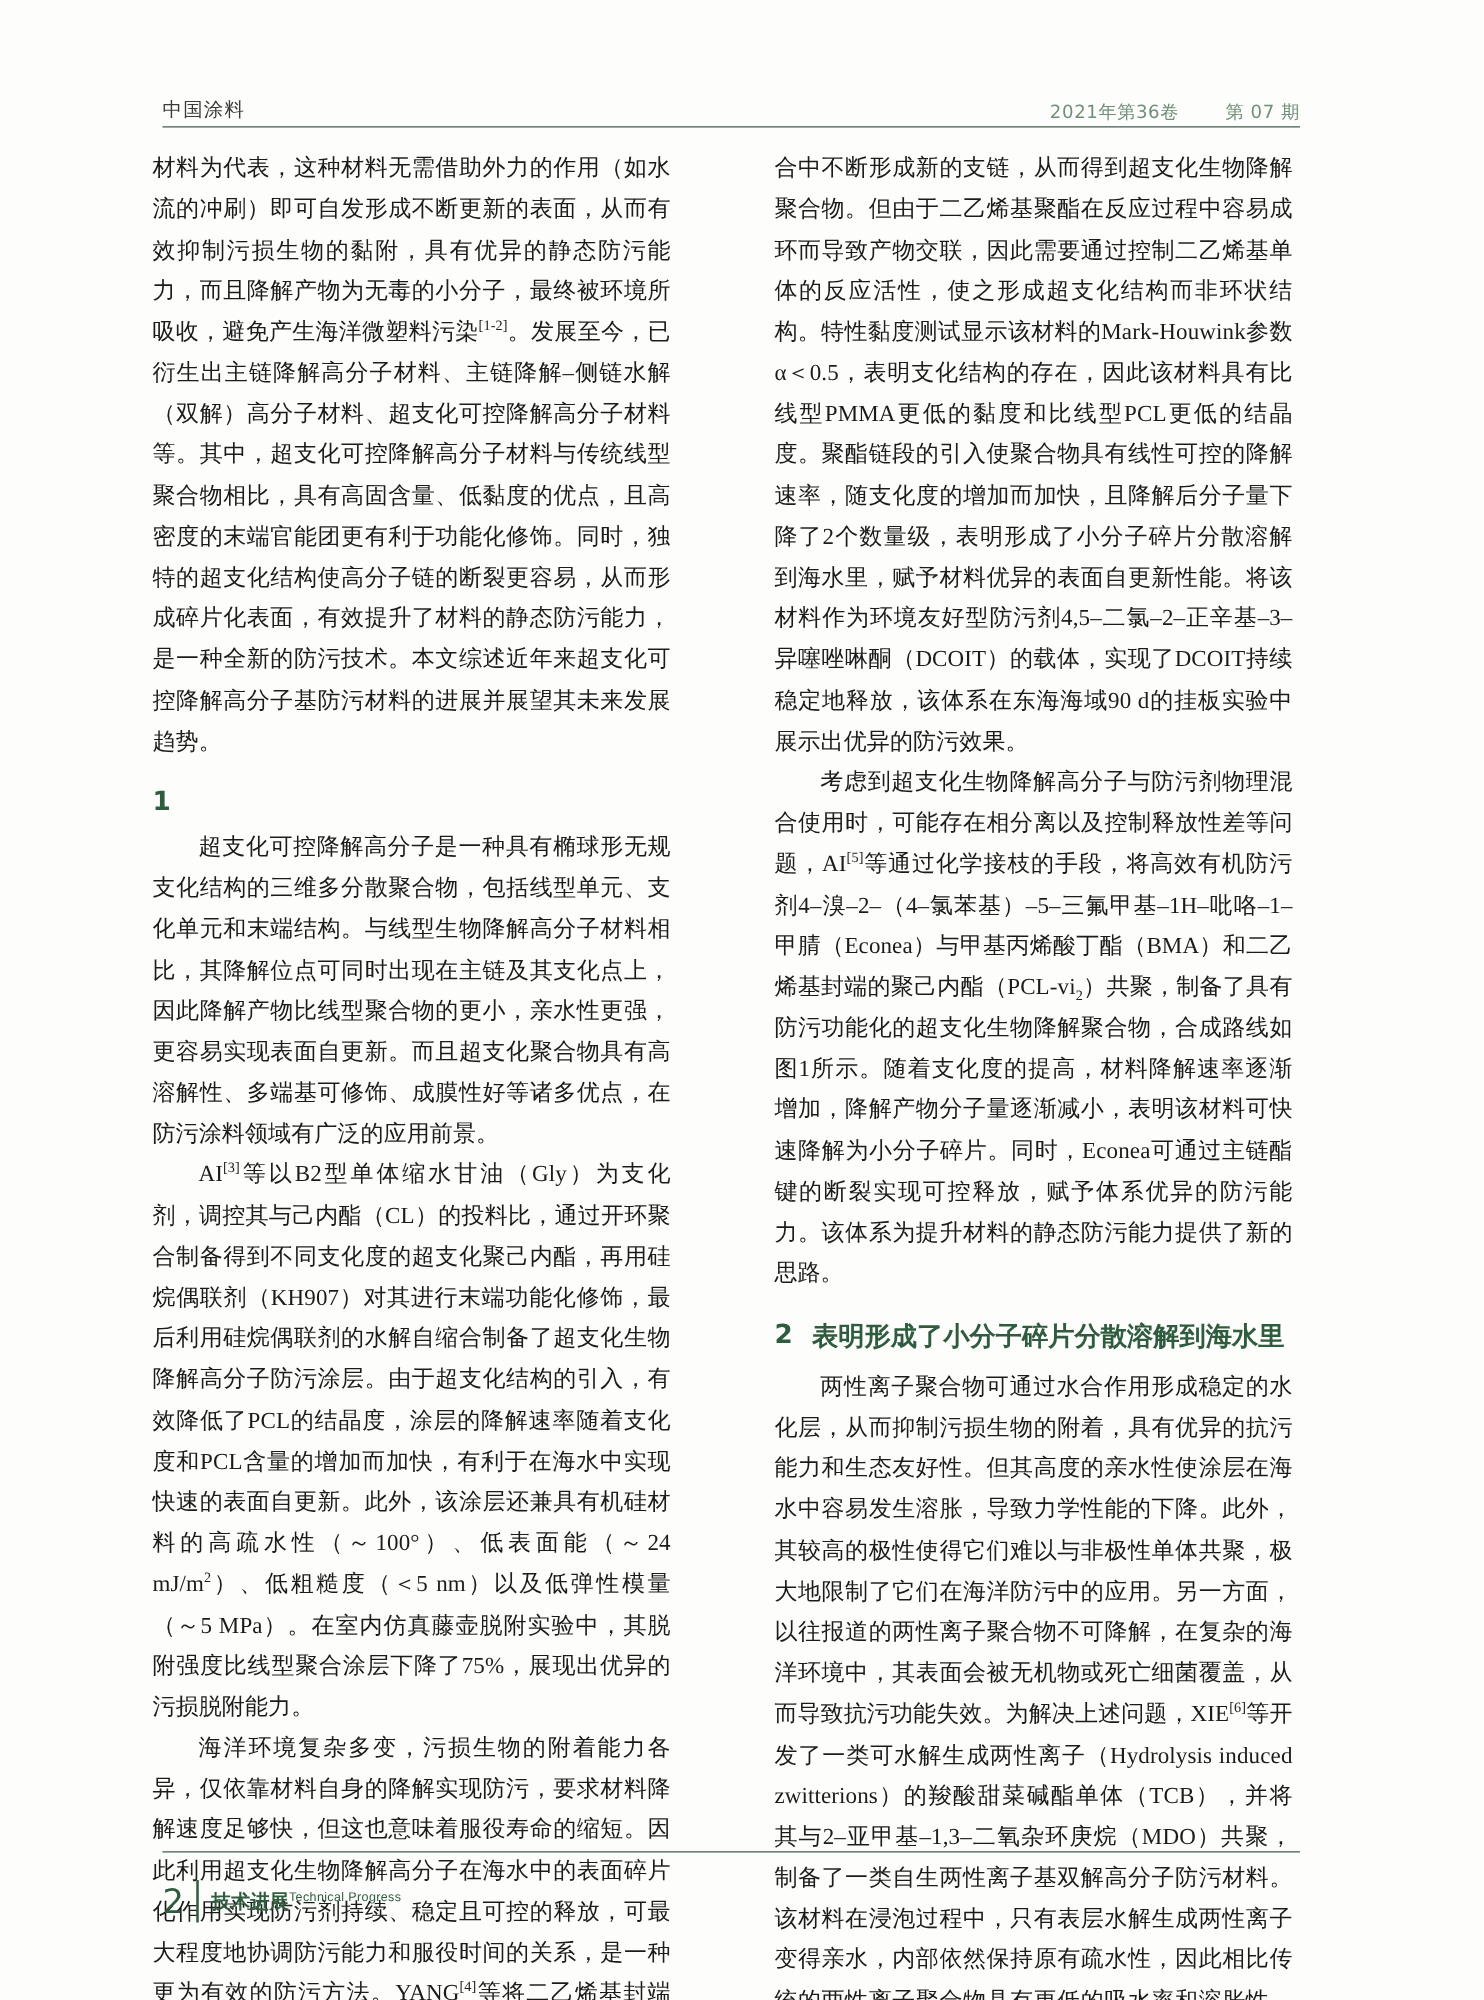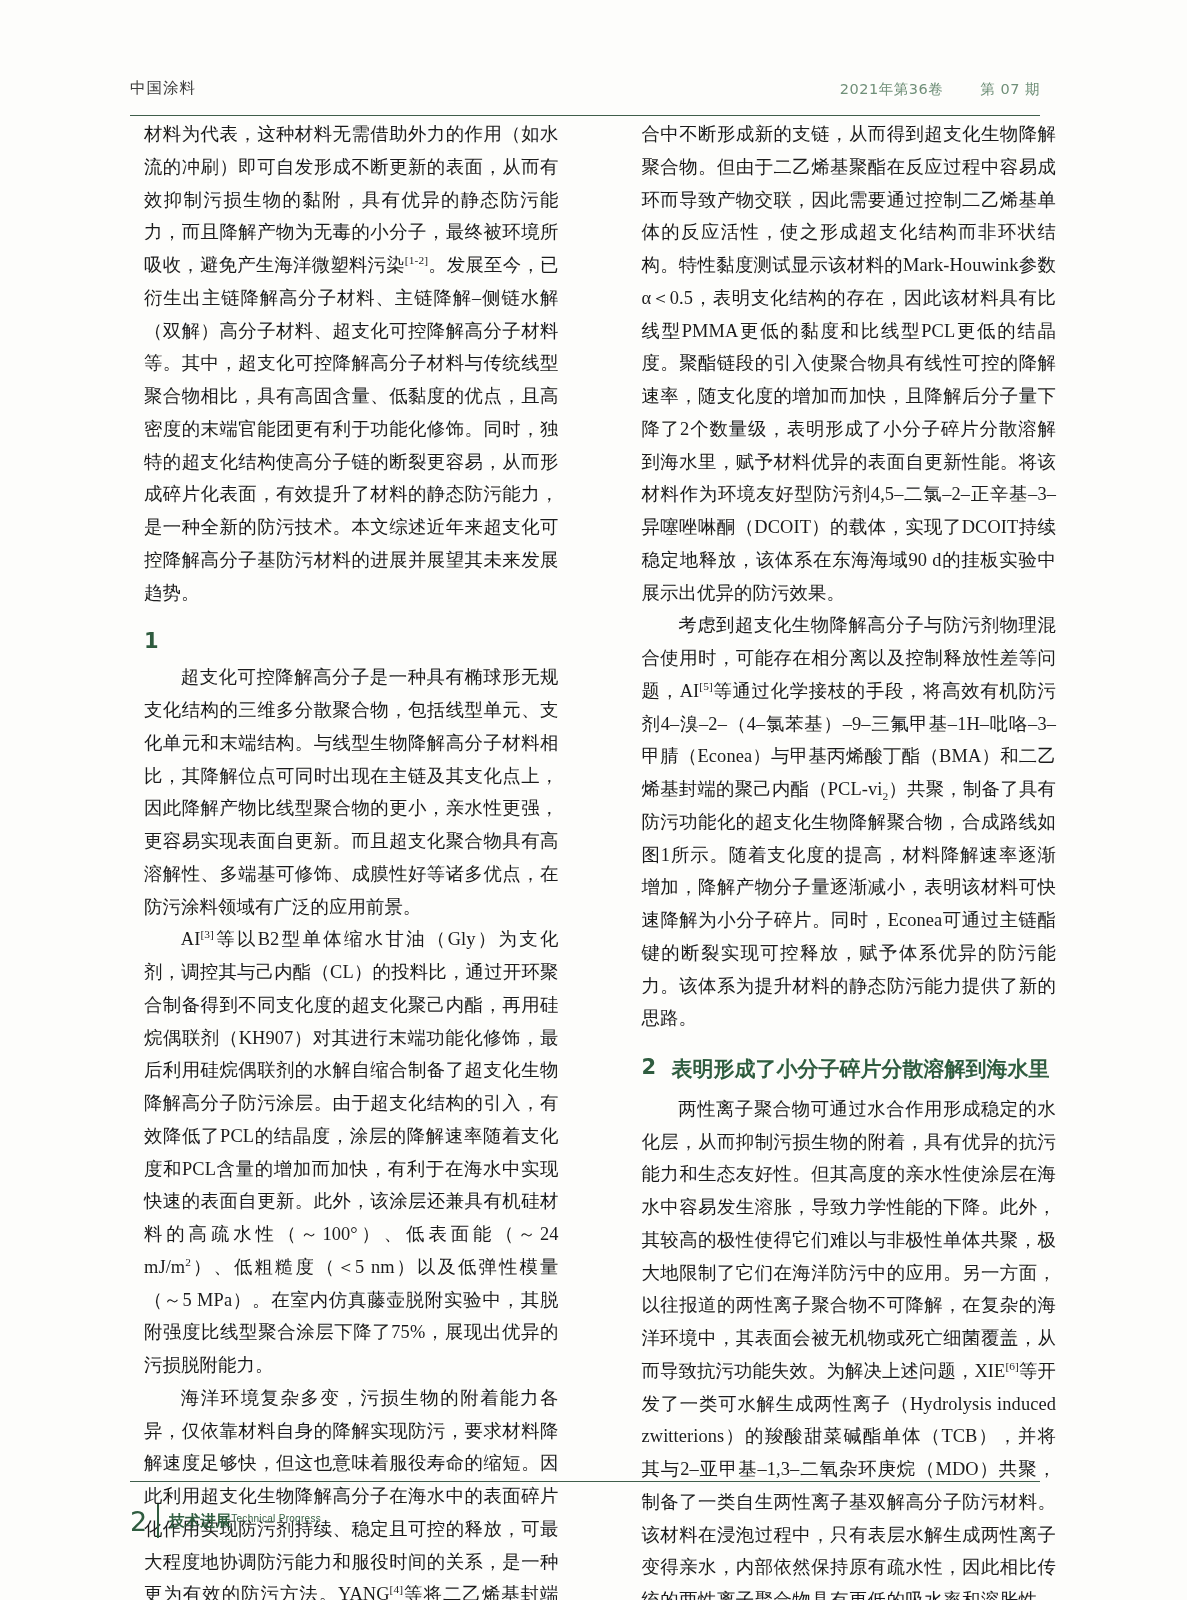--- a/index.html
+++ b/index.html
@@ -17,41 +17,41 @@
   }
   
   .header {
     position: absolute;
     left: 130px;
     top: 78px;
     width: 910px;
     display: flex;
     align-items: flex-end;
     justify-content: space-between;
-    padding-bottom: 16px;
+    padding-bottom: 2px;
     border-bottom: 1.5px solid #3f5e4a;
   }
   .header-left {
     font-size: 15.5px;
     color: #3b3b3b;
     letter-spacing: 1px;
     font-family: "DejaVu Sans", sans-serif;
   }
   .header-right {
     font-size: 14.5px;
     color: #6f8f78;
     letter-spacing: 0.5px;
     font-family: "DejaVu Sans", sans-serif;
   }
   .header-right .vol { margin-right: 32px; }
 
   
   .columns {
     position: absolute;
-    left: 144px;
+    left: 122px;
     top: 118px;
     width: 912px;
     height: 1330px;
     display: flex;
     gap: 83px;
   }
   .col {
     width: 430px;
   }
   p.body {
@@ -175,21 +175,21 @@
       <p class="body indent"><span class="lat">AI</span><sup>[3]</sup><span>等以B2型单体缩水甘油（Gly）为支化剂，调控其与己内酯（CL）的投料比，通过开环聚合制备得到不同支化度的超支化聚己内酯，再用硅烷偶联剂（KH907）对其进行末端功能化修饰，最后利用硅烷偶联剂的水解自缩合制备了超支化生物降解高分子防污涂层。由于超支化结构的引入，有效降低了PCL的结晶度，涂层的降解速率随着支化度和PCL含量的增加而加快，有利于在海水中实现快速的表面自更新。此外，该涂层还兼具有机硅材料的高疏水性（～100°）、低表面能（～24 mJ/m</span><sup>2</sup><span>）、低粗糙度（＜5 nm）以及低弹性模量（～5 MPa）。在室内仿真藤壶脱附实验中，其脱附强度比线型聚合涂层下降了75%，展现出优异的污损脱附能力。</span></p>
 
       <p class="body indent"><span>海洋环境复杂多变，污损生物的附着能力各异，仅依靠材料自身的降解实现防污，要求材料降解速度足够快，但这也意味着服役寿命的缩短。因此利用超支化生物降解高分子在海水中的表面碎片化作用实现防污剂持续、稳定且可控的释放，可最大程度地协调防污能力和服役时间的关系，是一种更为有效的防污方法。YANG</span><sup>[4]</sup><span>等将二乙烯基封端的聚己内酯（PCL-vi</span><sub>2</sub><span>）作为支化桥梁嵌入聚甲基丙烯酸甲酯（PMMA）主链中，这种二乙烯基单体可在与丙烯酸酯类单体的聚</span></p>
 
     </div>
 
     <div class="col">
 
       <p class="body">合中不断形成新的支链，从而得到超支化生物降解聚合物。但由于二乙烯基聚酯在反应过程中容易成环而导致产物交联，因此需要通过控制二乙烯基单体的反应活性，使之形成超支化结构而非环状结构。特性黏度测试显示该材料的Mark-Houwink参数α＜0.5，表明支化结构的存在，因此该材料具有比线型PMMA更低的黏度和比线型PCL更低的结晶度。聚酯链段的引入使聚合物具有线性可控的降解速率，随支化度的增加而加快，且降解后分子量下降了2个数量级，表明形成了小分子碎片分散溶解到海水里，赋予材料优异的表面自更新性能。将该材料作为环境友好型防污剂4,5–二氯–2–正辛基–3–异噻唑啉酮（DCOIT）的载体，实现了DCOIT持续稳定地释放，该体系在东海海域90 d的挂板实验中展示出优异的防污效果。</p>
 
-      <p class="body indent"><span>考虑到超支化生物降解高分子与防污剂物理混合使用时，可能存在相分离以及控制释放性差等问题，AI</span><sup>[5]</sup><span>等通过化学接枝的手段，将高效有机防污剂4–溴–2–（4–氯苯基）–9–三氟甲基–1H–吡咯–3–甲腈（Econea）与甲基丙烯酸丁酯（BMA）和二乙烯基封端的聚己内酯（PCL-vi</span><sub>2</sub><span>）共聚，制备了具有防污功能化的超支化生物降解聚合物，合成路线如图1所示。随着支化度的提高，材料降解速率逐渐增加，降解产物分子量逐渐减小，表明该材料可快速降解为小分子碎片。同时，Econea可通过主链酯键的断裂实现可控释放，赋予体系优异的防污能力。该体系为提升材料的静态防污能力提供了新的思路。</span></p>
+      <p class="body indent"><span>考虑到超支化生物降解高分子与防污剂物理混合使用时，可能存在相分离以及控制释放性差等问题，AI</span><sup>[5]</sup><span>等通过化学接枝的手段，将高效有机防污剂4–溴–2–（4–氯苯基）–5–三氟甲基–1H–吡咯–1–甲腈（Econea）与甲基丙烯酸丁酯（BMA）和二乙烯基封端的聚己内酯（PCL-vi</span><sub>2</sub><span>）共聚，制备了具有防污功能化的超支化生物降解聚合物，合成路线如图1所示。随着支化度的提高，材料降解速率逐渐增加，降解产物分子量逐渐减小，表明该材料可快速降解为小分子碎片。同时，Econea可通过主链酯键的断裂实现可控释放，赋予体系优异的防污能力。该体系为提升材料的静态防污能力提供了新的思路。</span></p>
 
       <div class="sec-head">
         <div class="sec-num">2</div>
         <div class="sec-title">表明形成了小分子碎片分散溶解到海水里</div>
       </div>
 
       <p class="body indent"><span>两性离子聚合物可通过水合作用形成稳定的水化层，从而抑制污损生物的附着，具有优异的抗污能力和生态友好性。但其高度的亲水性使涂层在海水中容易发生溶胀，导致力学性能的下降。此外，其较高的极性使得它们难以与非极性单体共聚，极大地限制了它们在海洋防污中的应用。另一方面，以往报道的两性离子聚合物不可降解，在复杂的海洋环境中，其表面会被无机物或死亡细菌覆盖，从而导致抗污功能失效。为解决上述问题，XIE</span><sup>[6]</sup><span>等开发了一类可水解生成两性离子（Hydrolysis induced zwitterions）的羧酸甜菜碱酯单体（TCB），并将其与2–亚甲基–1,3–二氧杂环庚烷（MDO）共聚，制备了一类自生两性离子基双解高分子防污材料。该材料在浸泡过程中，只有表层水解生成两性离子变得亲水，内部依然保持原有疏水性，因此相比传统的两性离子聚合物具有更低的吸水率和溶胀性。同时，主链聚酯的存在使材料自发形成动态更新的两性离子表面，表现出对非特异性蛋白以</span></p>
 
     </div>
   </div>

